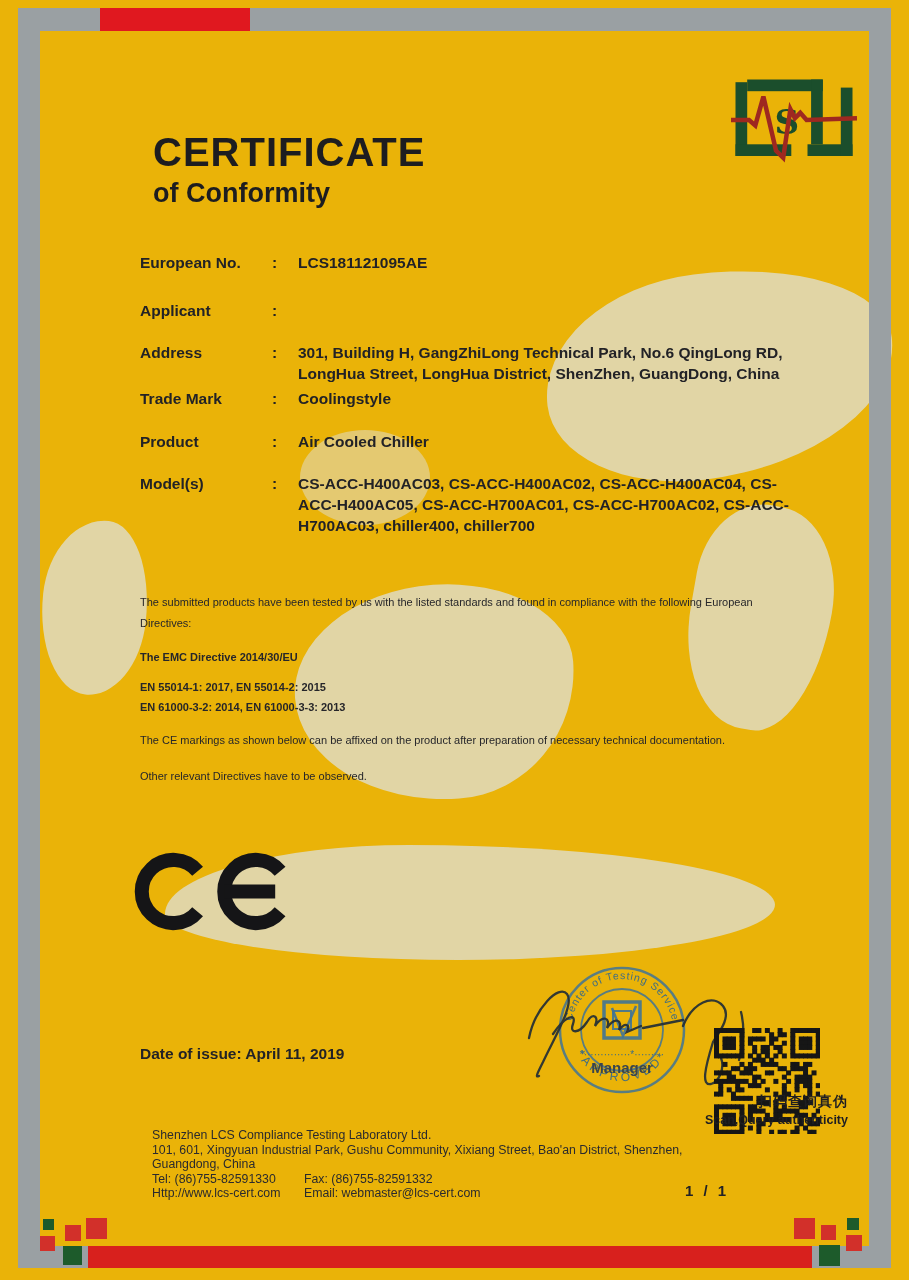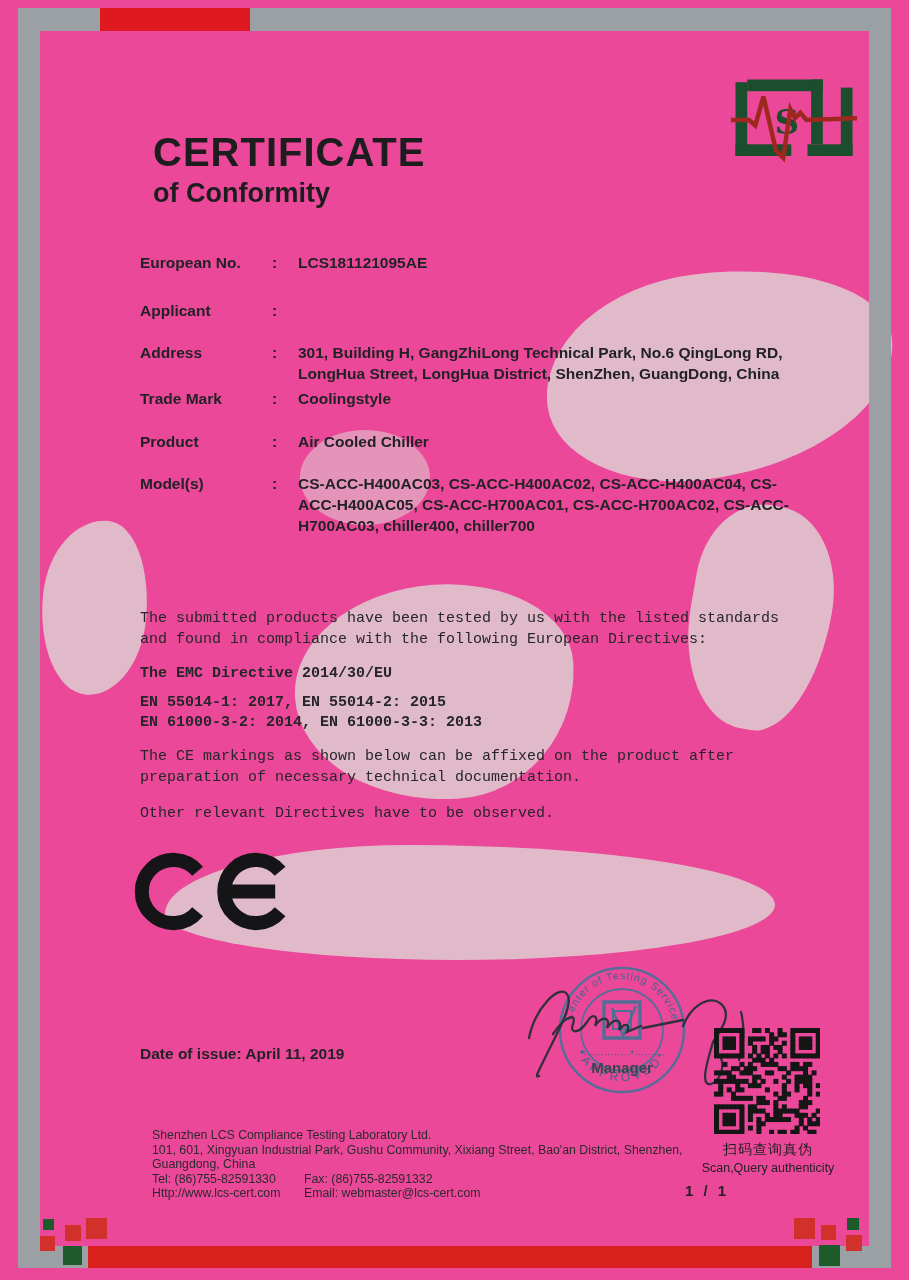--- a/index.html
+++ b/index.html
@@ -1,16 +1,16 @@
 <!DOCTYPE html>
 <html><head>
 <meta charset="utf-8">
 <style>
   html,body{margin:0;padding:0;background:#e8e8e6;}
-  .page{position:relative;width:909px;height:1280px;background:#ec4899;overflow:hidden;
+  .page{position:relative;width:909px;height:1280px;background:#eab308;overflow:hidden;
         font-family:"Liberation Sans", sans-serif;color:#222226;}
   
   .map{position:absolute;inset:0;z-index:0;}
   .blob{position:absolute;background:#dde0da;opacity:.75;}
   .b1{left:545px;top:272px;width:350px;height:205px;border-radius:46% 54% 58% 42%/55% 42% 58% 45%;transform:rotate(-7deg);}
   .b2{left:690px;top:505px;width:140px;height:225px;border-radius:48% 52% 46% 54%/38% 46% 62% 54%;transform:rotate(10deg);}
   .b3{left:42px;top:520px;width:105px;height:175px;border-radius:55% 45% 50% 50%/45% 55% 45% 55%;transform:rotate(6deg);}
   .b4{left:295px;top:585px;width:280px;height:215px;border-radius:52% 48% 44% 56%/48% 40% 60% 52%;transform:rotate(-4deg);}
   .b5{left:165px;top:845px;width:610px;height:115px;border-radius:40% 60% 52% 48%/60% 52% 48% 40%;}
   .b6{left:300px;top:430px;width:130px;height:95px;border-radius:50%;opacity:.5;}
@@ -42,40 +42,40 @@
   .logo{position:absolute;left:731px;top:70px;z-index:2;}
   
   .fields{position:absolute;left:140px;top:252px;width:662px;z-index:2;font-size:15.5px;font-weight:700;line-height:21px;}
   .frow{display:flex;align-items:flex-start;}
   .m-ref{margin-bottom:27px;}.m-app{margin-bottom:21px;}.m-addr{margin-bottom:4px;}
   .m-tm{margin-bottom:22px;}.m-prod{margin-bottom:21px;}
   .flabel{width:132px;flex:none;}
   .fcolon{width:26px;flex:none;text-align:left;}
   .fvalue{flex:1;}
   
-  .bodytext{position:absolute;left:140px;top:608px;width:660px;z-index:2;font-size:15px;line-height:21px;color:#26262a;font-family:Liberation Mono, monospace;}
+  .bodytext{position:absolute;left:140px;top:592px;width:660px;z-index:2;font-size:11px;line-height:21px;color:#26262a;}
   .bodytext p{margin:0;}
   .p-intro{margin-bottom:13px !important;}
   .p-dir{margin-bottom:9px !important;font-weight:700;}
   .p-std{margin-bottom:13px !important;font-weight:700;line-height:20px;}
   .p-tests{margin-bottom:15px !important;}
   .p-ce{margin-bottom:15px !important;}
   
   .ce{position:absolute;left:133px;top:843px;z-index:2;}
   
   .stampwrap{position:absolute;left:515px;top:950px;z-index:2;}
   
   .date{position:absolute;left:140px;top:1045px;z-index:2;font-size:15.5px;font-weight:700;}
   .footer{position:absolute;left:152px;top:1128px;z-index:2;font-size:12.3px;line-height:14.6px;color:#2a2a2e;}
   .frow2{display:flex;}
   .fcol1{width:152px;flex:none;}
   .pagenum{position:absolute;left:685px;top:1182px;z-index:2;font-size:15px;font-weight:700;letter-spacing:3px;}
   
   .qr{position:absolute;left:714px;top:1028px;z-index:2;}
-  .qr-cap{position:absolute;left:688px;top:1141px;width:160px;z-index:2;text-align:center;font-weight:400;color:#1e1e22;}
+  .qr-cap{position:absolute;left:688px;top:1093px;width:160px;z-index:2;text-align:right;font-weight:700;color:#1e1e22;}
   .qr-zh{font-size:14px;letter-spacing:1px;}
   .qr-en{font-size:12.5px;margin-top:2px;}
 </style>
 </head>
 <body>
 
 <div class="page">
 
   <div class="map">
     <div class="blob b1"></div>

